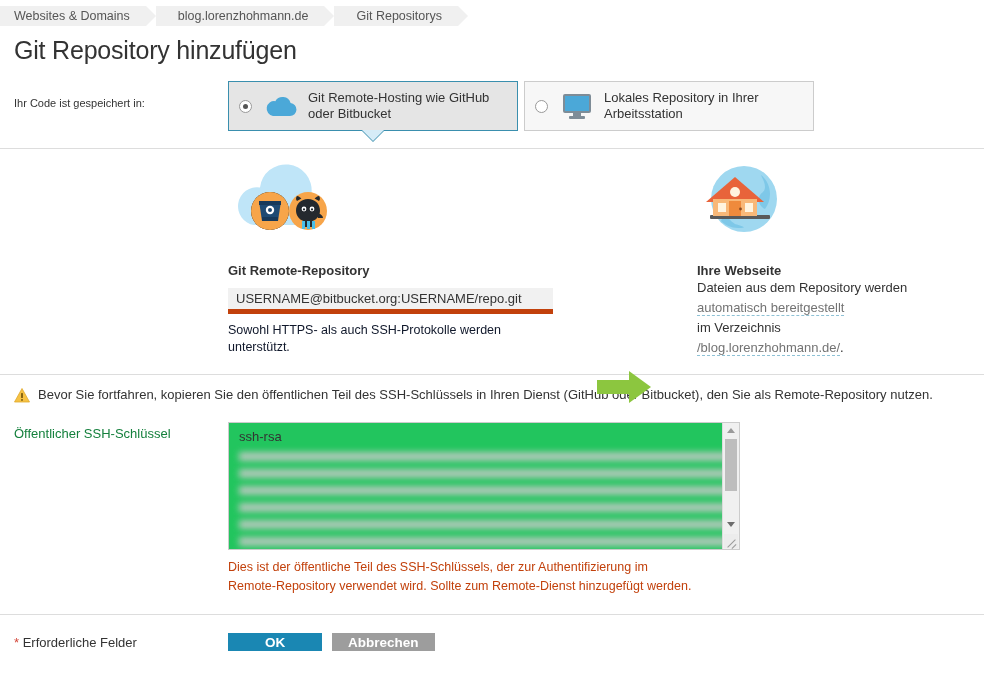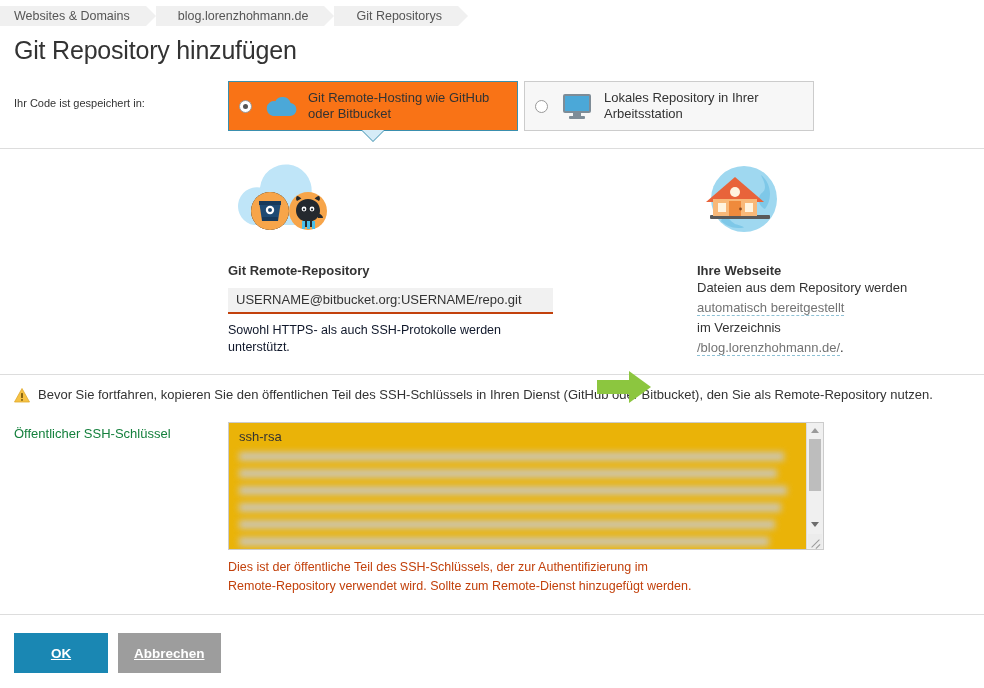--- a/index.html
+++ b/index.html
@@ -78,21 +78,21 @@
     border: 1px solid #cccccc;
     background: #f7f7f7;
     width: 290px;
     height: 50px;
     padding: 0 10px;
     box-sizing: border-box;
     position: relative;
     margin-right: 6px;
   }
   .choice-card.selected {
-    background: #f97316;
+    background: #e5e5e5;
     border-color: #3a8fae;
   }
   .choice-card.selected::after {
     content: "";
     position: absolute;
     left: 50%;
     margin-left: -11px;
     bottom: -11px;
     width: 0;
     height: 0;
@@ -159,21 +159,21 @@
     color: #333333;
     margin-top: 24px;
   }
   .repo-input {
     margin-top: 10px;
     width: 325px;
     height: 26px;
     line-height: 26px;
     background: #f1f1f1;
     border: none;
-    border-bottom: 2px solid #c2410c;
+    border-bottom: 5px solid #c2410c;
     box-sizing: border-box;
     padding: 0 8px;
     font-family: "Liberation Sans", sans-serif;
     font-size: 13px;
     color: #333333;
   }
   .hint {
     color: #0f172a;
     font-size: 12.5px;
     line-height: 17px;
@@ -217,24 +217,24 @@
   .ssh-label {
     width: 214px;
     flex: none;
     font-size: 13px;
     color: #15803d;
     padding-top: 4px;
   }
   .ssh-field { width: 596px; }
   .textarea-wrap {
     position: relative;
-    width: 596px;
+    width: 512px;
     height: 128px;
     border: 1px solid #cccccc;
-    background: #eab308;
+    background: #22c55e;
     box-sizing: border-box;
     overflow: hidden;
   }
   .key-head {
     font-size: 13px;
     color: #333333;
     padding: 6px 0 0 10px;
     font-family: "Liberation Sans", sans-serif;
   }
   .blurred-lines { padding: 8px 0 0 10px; }
@@ -306,29 +306,28 @@
   }
   .required {
     width: 214px;
     flex: none;
     font-size: 13px;
     color: #333333;
   }
   .req-star { color: #d4483b; }
   .btn {
     border: none;
-    height: 40px;
+    height: 18px;
     min-width: 94px;
     padding: 0 16px;
     font-family: "Liberation Sans", sans-serif;
     font-size: 13.5px;
     font-weight: bold;
     color: #ffffff;
     cursor: pointer;
-    text-decoration: underline;
   }
   .btn-primary { background: #1a87b3; margin-right: 10px; }
   .btn-secondary { background: #9d9d9d; }
 </style>
 </head>
 <body>
 
 <div class="breadcrumb">
   <div class="crumb">
     <span>Websites &amp; Domains</span>
@@ -479,15 +478,18 @@
       <span class="resize-grip"></span>
     </div>
 
     <div class="ssh-hint">Dies ist der öffentliche Teil des SSH-Schlüssels, der zur Authentifizierung im Remote-Repository verwendet wird. Sollte zum Remote-Dienst hinzugefügt werden.</div>
   </div>
 </div>
 
 <div class="divider" style="margin-top:18px"></div>
 
 <div class="footer">
+  <div class="required">
+    <span class="req-star">*</span><span> Erforderliche Felder</span>
+  </div>
   <button class="btn btn-primary">OK</button>
   <button class="btn btn-secondary">Abbrechen</button>
 </div>
 
 </body></html>

